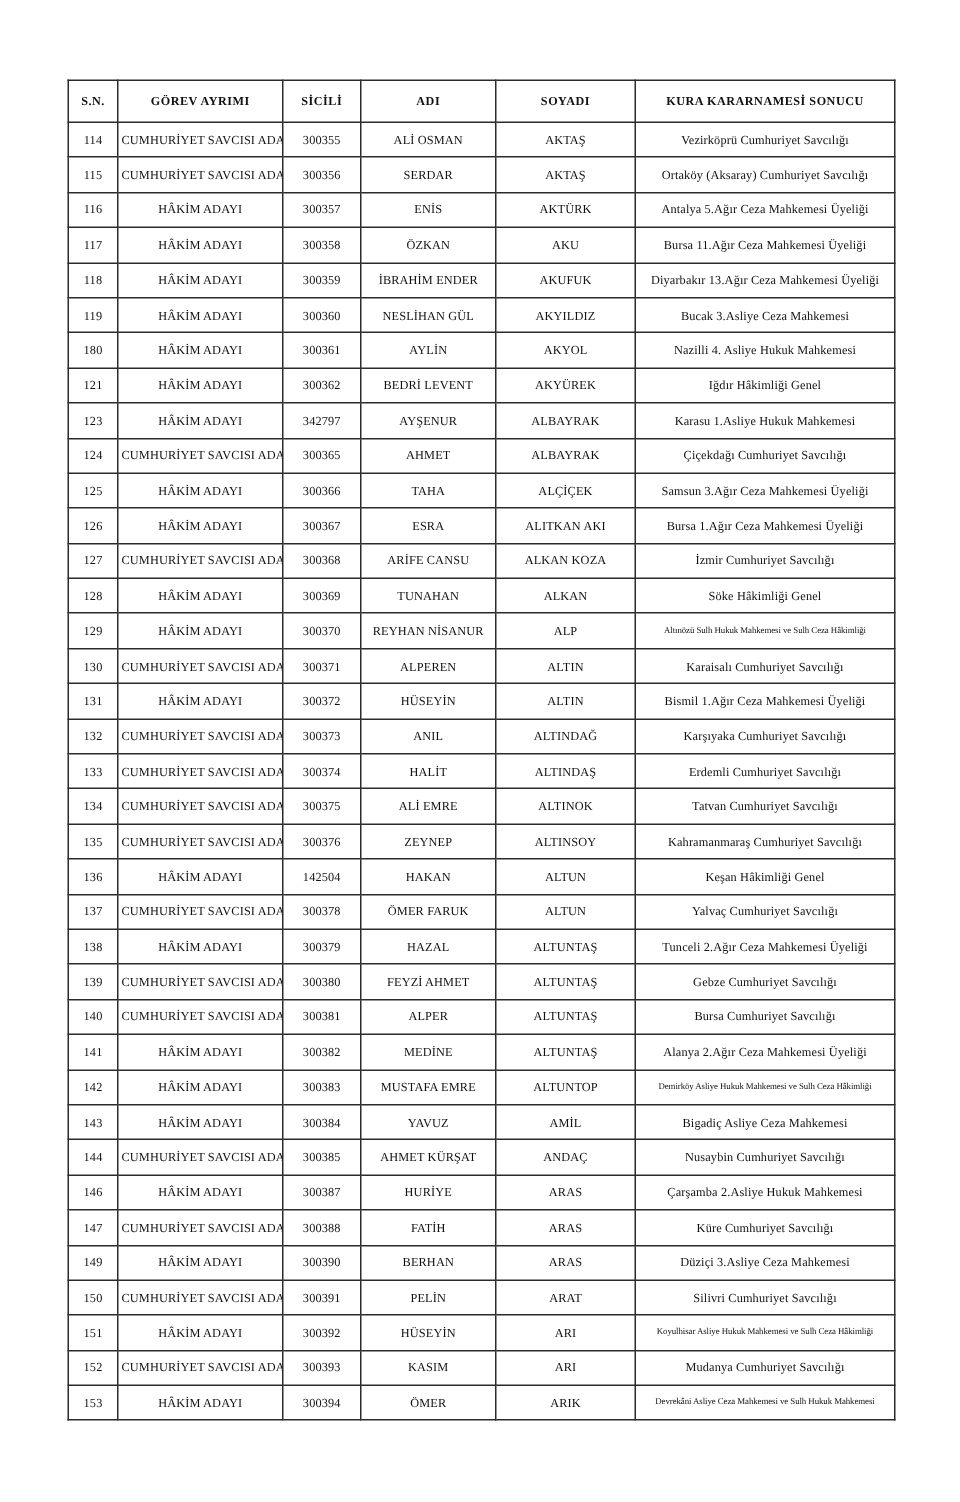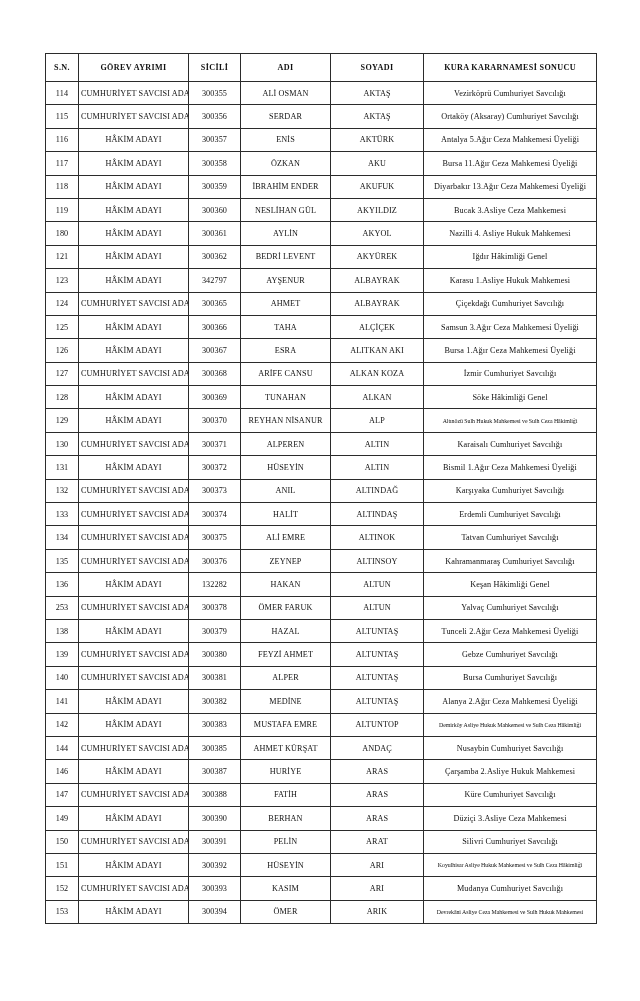--- a/index.html
+++ b/index.html
@@ -259,27 +259,27 @@
             <td class="sn">135</td>
             <td class="gorev">CUMHURİYET SAVCISI ADAYI</td>
             <td class="sicili">300376</td>
             <td class="adi">ZEYNEP</td>
             <td class="soyadi">ALTINSOY</td>
             <td class="sonuc">Kahramanmaraş Cumhuriyet Savcılığı</td>
           </tr>
           <tr>
             <td class="sn">136</td>
             <td class="gorev">HÂKİM ADAYI</td>
-            <td class="sicili">132282</td>
+            <td class="sicili">142504</td>
             <td class="adi">HAKAN</td>
             <td class="soyadi">ALTUN</td>
             <td class="sonuc">Keşan Hâkimliği Genel</td>
           </tr>
           <tr>
-            <td class="sn">253</td>
+            <td class="sn">137</td>
             <td class="gorev">CUMHURİYET SAVCISI ADAYI</td>
             <td class="sicili">300378</td>
             <td class="adi">ÖMER FARUK</td>
             <td class="soyadi">ALTUN</td>
             <td class="sonuc">Yalvaç Cumhuriyet Savcılığı</td>
           </tr>
           <tr>
             <td class="sn">138</td>
             <td class="gorev">HÂKİM ADAYI</td>
             <td class="sicili">300379</td>
@@ -311,20 +311,28 @@
             <td class="soyadi">ALTUNTAŞ</td>
             <td class="sonuc">Alanya 2.Ağır Ceza Mahkemesi Üyeliği</td>
           </tr>
           <tr>
             <td class="sn">142</td>
             <td class="gorev">HÂKİM ADAYI</td>
             <td class="sicili">300383</td>
             <td class="adi">MUSTAFA EMRE</td>
             <td class="soyadi">ALTUNTOP</td>
             <td class="sonuc sonuc tiny">Demirköy Asliye Hukuk Mahkemesi ve Sulh Ceza Hâkimliği</td>
+          </tr>
+          <tr>
+            <td class="sn">143</td>
+            <td class="gorev">HÂKİM ADAYI</td>
+            <td class="sicili">300384</td>
+            <td class="adi">YAVUZ</td>
+            <td class="soyadi">AMİL</td>
+            <td class="sonuc">Bigadiç Asliye Ceza Mahkemesi</td>
           </tr>
           <tr>
             <td class="sn">144</td>
             <td class="gorev">CUMHURİYET SAVCISI ADAYI</td>
             <td class="sicili">300385</td>
             <td class="adi">AHMET KÜRŞAT</td>
             <td class="soyadi">ANDAÇ</td>
             <td class="sonuc">Nusaybin Cumhuriyet Savcılığı</td>
           </tr>
           <tr>

